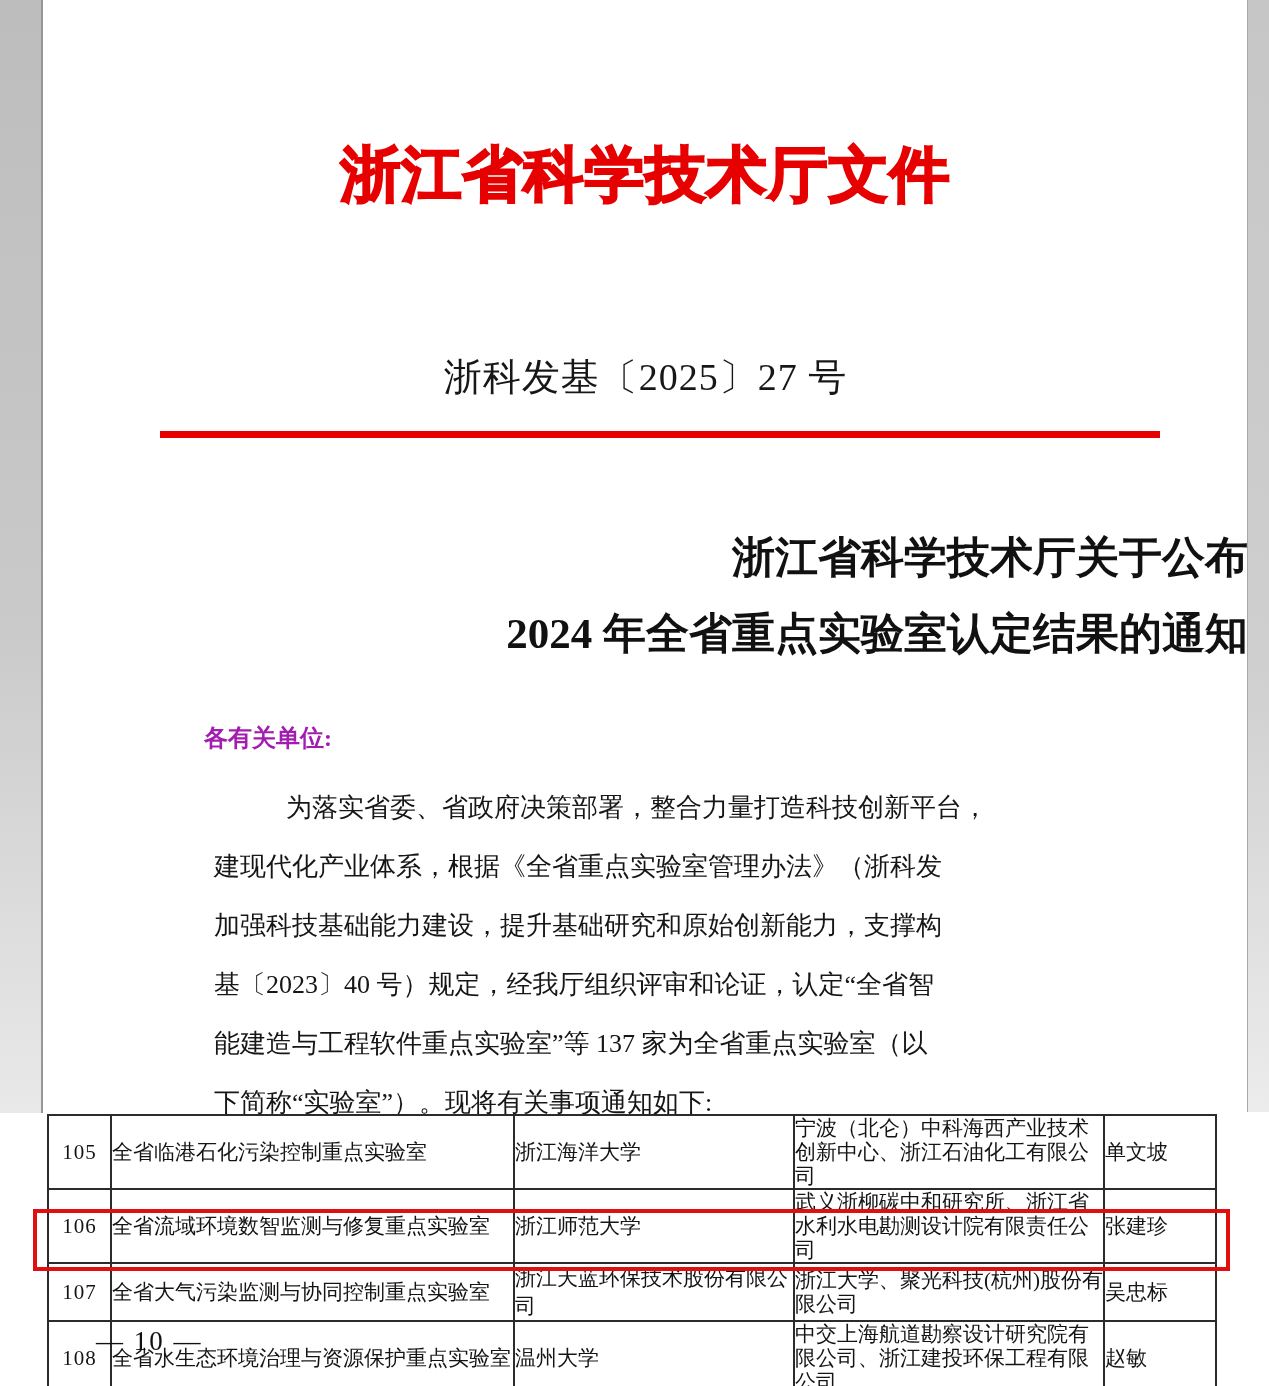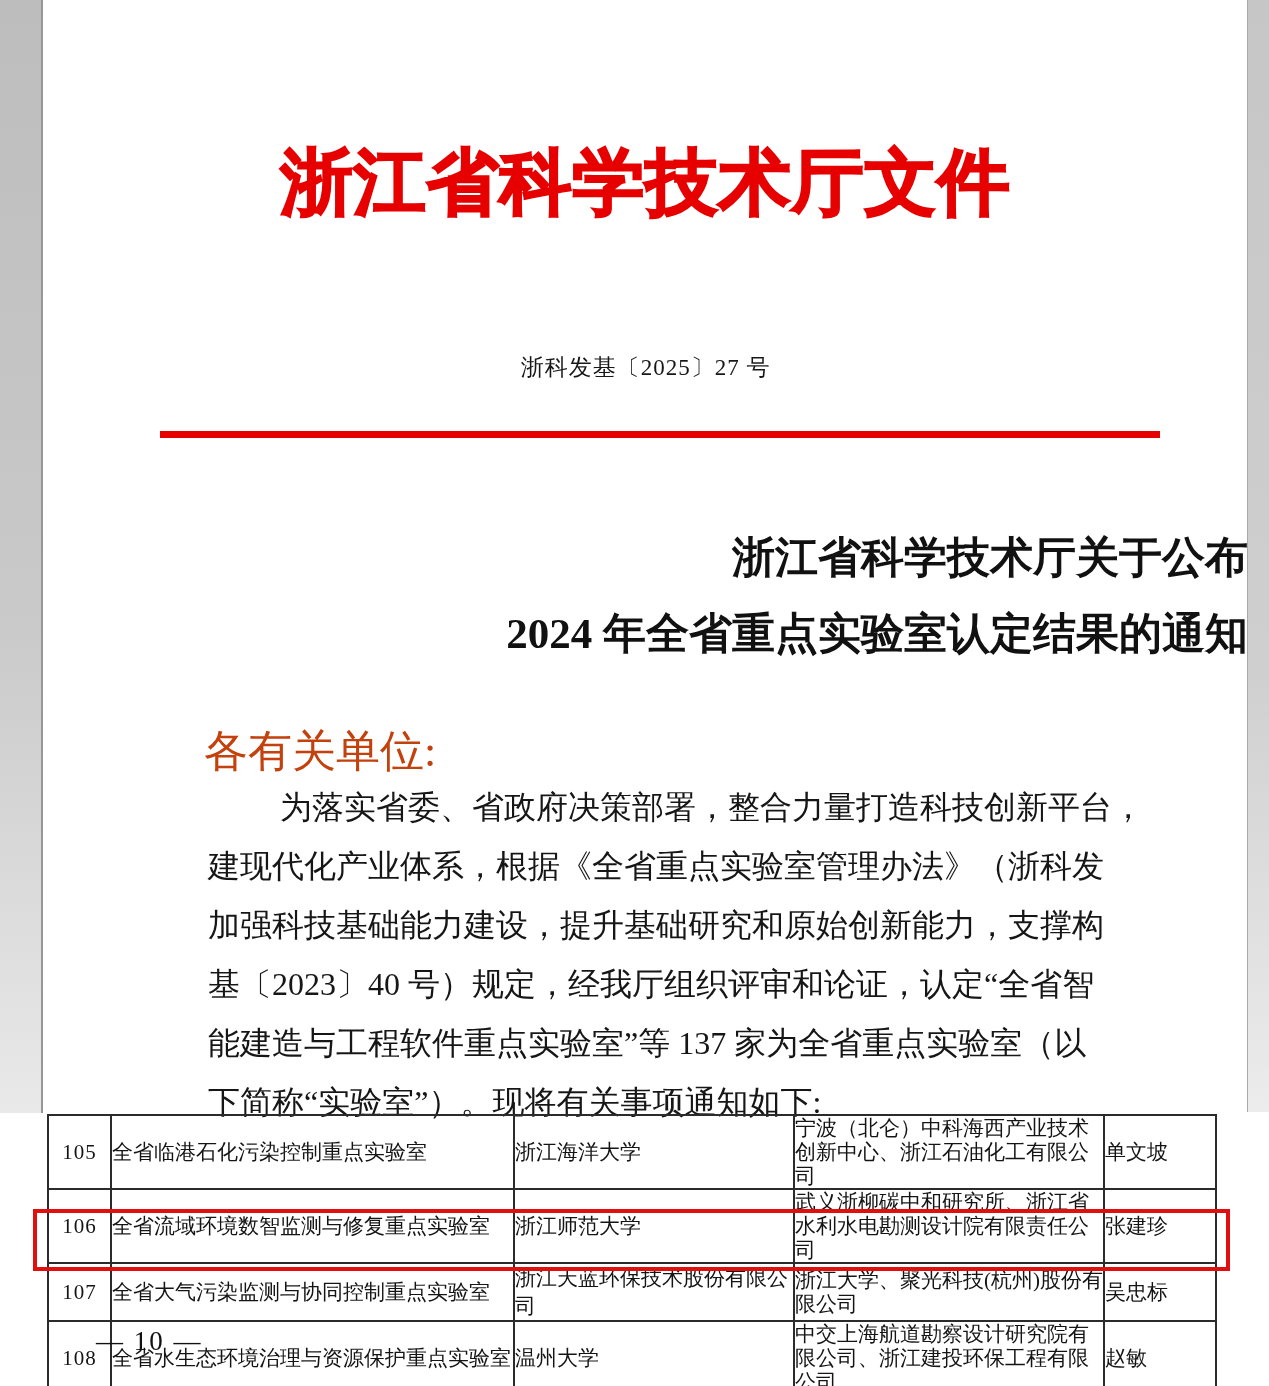--- a/index.html
+++ b/index.html
@@ -18,47 +18,47 @@
     border-right:2px solid #979797;
   }
   .grey-strip-right{
     position:absolute;right:0;top:0;width:21px;height:1112px;
     background:linear-gradient(180deg,#c6c6c6 0%,#cfcfcf 60%,#ececec 100%);
     border-left:1px solid #a8a8a8;
   }
   .doc-title{
     position:absolute;left:43px;right:21px;top:135px;
     text-align:center;
-    font-size:72px;font-weight:900;
+    font-size:60px;font-weight:900;
     color:#e60000;
     -webkit-text-stroke:2px #e60000;
     letter-spacing:1px;
     white-space:nowrap;
   }
   .doc-number{
     position:absolute;left:43px;right:21px;top:352px;
-    text-align:center;font-size:23px;color:#171717;
+    text-align:center;font-size:38px;color:#171717;
     letter-spacing:1px;
   }
   .red-rule{
     position:absolute;left:160px;top:431px;width:1000px;height:7px;
     background:#e60000;
   }
   .notice-title{
     position:absolute;left:43px;right:21px;top:520px;
     text-align:right;font-size:43px;font-weight:bold;color:#111;
     line-height:76px;
   }
   .salutation{
     position:absolute;left:204px;top:722px;
-    font-size:44px;color:#c2410c;
+    font-size:24px;color:#a21caf;font-weight:bold;
   }
   .body-text{
-    position:absolute;left:208px;top:778px;width:962px;
-    font-size:32px;line-height:59px;color:#161616;
+    position:absolute;left:214px;top:778px;width:962px;
+    font-size:26px;line-height:59px;color:#161616;
   }
   .body-text .line{white-space:nowrap;}
   .body-text .line.indent{text-indent:72px;}
 
   
   .table-wrap{
     position:absolute;left:47px;top:1114px;
   }
   table.result-table{
     border-collapse:collapse;table-layout:fixed;

